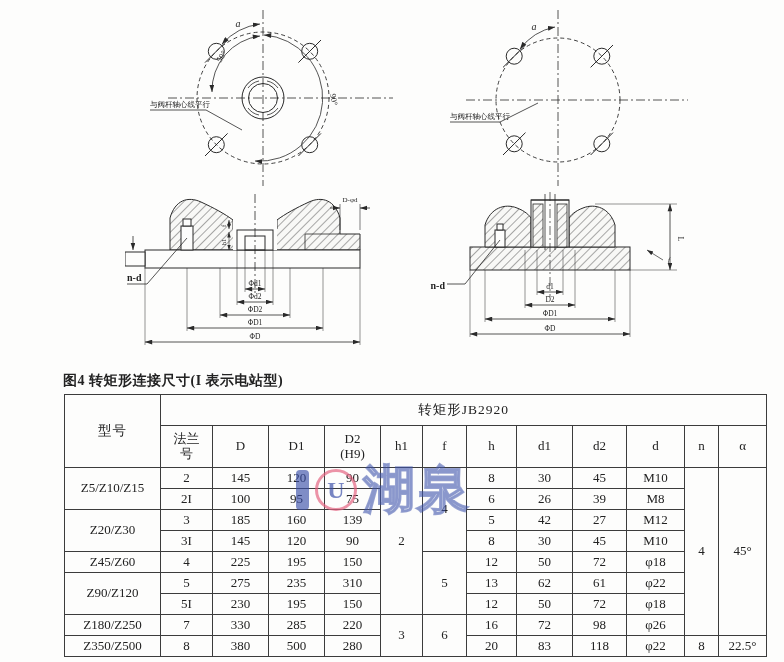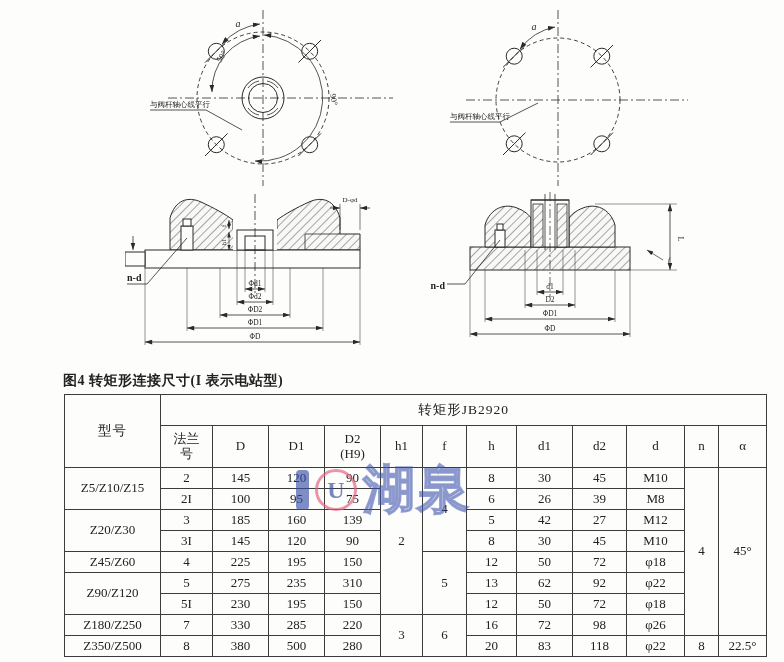--- a/index.html
+++ b/index.html
@@ -351,21 +351,21 @@
           <td>φ18</td>
         </tr>
         <tr>
           <td rowspan="2">Z90/Z120</td>
           <td>5</td>
           <td>275</td>
           <td>235</td>
           <td>310</td>
           <td>13</td>
           <td>62</td>
-          <td>92</td>
+          <td>61</td>
           <td>φ22</td>
         </tr>
         <tr>
           <td>5I</td>
           <td>230</td>
           <td>195</td>
           <td>150</td>
           <td>12</td>
           <td>50</td>
           <td>72</td>

